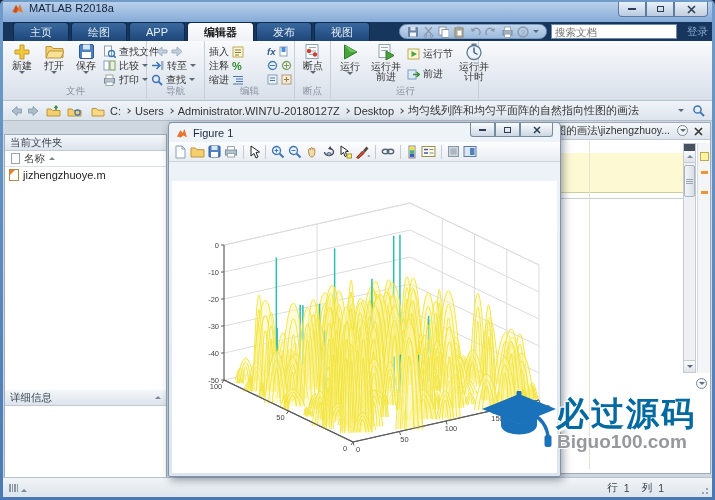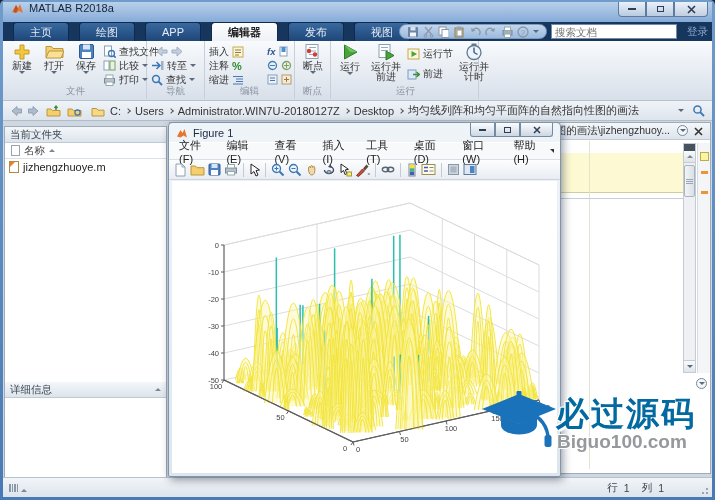--- a/index.html
+++ b/index.html
@@ -13,21 +13,21 @@
   .titlebar .title{font-size:11px;color:#15233a;margin-left:5px;}
   .winctl{position:absolute;right:4px;top:0;display:flex;}
   .wbtn{width:28px;height:15px;border:1px solid #5d7ba0;border-top:none;background:linear-gradient(#e9f1fa,#b9cbe0);display:flex;align-items:center;justify-content:center;}
   .wbtn.close{width:34px;border-radius:0 0 4px 0;background:linear-gradient(#e9f1fa,#c3cede);}
   .wbtn:first-child{border-radius:0 0 0 4px;}
   .dash{width:8px;height:2px;background:#2c3d55;}
   .sqr{width:7px;height:6px;border:1.5px solid #2c3d55;}
 
   
   .tabrow{left:0;top:20px;width:100%;height:19px;background:#16365e;}
-  .rtabs{position:absolute;left:10px;bottom:0;display:flex;gap:10px;align-items:center;}
+  .rtabs{position:absolute;left:10px;bottom:0;display:flex;gap:2px;align-items:center;}
   .rtab{height:19px;padding:0 16px;font-size:11px;color:#e8eef6;background:linear-gradient(#39699f,#1e4679);border:1px solid #0f2a4c;border-bottom:none;border-radius:4px 4px 0 0;display:flex;align-items:center;}
   .rtab.active{background:linear-gradient(#fdfdfe,#eef1f5);color:#222;font-weight:bold;}
   .qat{position:absolute;left:396px;top:2px;height:15px;width:148px;border-radius:8px;background:linear-gradient(#c3d6ec,#9cbbde);border:1px solid #7d9cc2;display:flex;align-items:center;gap:4px;padding:0 7px;}
   .docsearch{position:absolute;left:548px;top:2px;width:126px;height:15px;background:#fff;border:1px solid #6f8cab;display:flex;align-items:center;}
   .docsearch input{flex:1;border:none;outline:none;font-size:10.5px;height:12px;padding:10px 3px;color:#333;background:transparent;}
   .login{position:absolute;left:684px;top:3px;font-size:10.5px;color:#8fa9cf;}
 
   
   .ribbon{left:0;top:39px;width:100%;height:60px;background:linear-gradient(#f8fafc,#e2e8f0 70%,#d7dfe8);border-bottom:1px solid #b7c2cf;}
   .rgroup{position:absolute;top:0;height:58px;border-right:1px solid #c6cfda;}
@@ -40,21 +40,21 @@
 
   
   .crumbbar{left:0;top:99px;width:100%;height:20px;background:linear-gradient(#f0f4f9,#dde4ec);border-bottom:1px solid #b2bdc9;display:flex;align-items:center;padding:0 4px;font-size:11px;color:#333;}
   .crumb-sep{width:4px;height:4px;border-top:1.4px solid #555;border-right:1.4px solid #555;transform:rotate(45deg);margin:0 5px;flex:0 0 auto;}
   .crumb{white-space:nowrap;}
   .crumb.last{overflow:hidden;text-overflow:ellipsis;max-width:260px;}
 
   
   .mainarea{left:0;top:119px;width:100%;height:356px;background:#cfd7e0;}
   .panel-hdr{height:16px;background:linear-gradient(#f4f7fa,#dde4ec);border-bottom:1px solid #c0c9d4;display:flex;align-items:center;padding:0 5px;font-size:10.5px;color:#3c4654;}
-  .folderpanel{left:1px;top:5px;width:163px;height:352px;background:#fff;border:1px solid #9fabb8;}
+  .folderpanel{left:1px;top:13px;width:163px;height:352px;background:#fff;border:1px solid #9fabb8;}
   .colhdr{height:16px;border-bottom:1px solid #dbe1e8;display:flex;align-items:center;gap:4px;padding:0 6px;font-size:10.5px;color:#444;}
   .filerow{height:15px;display:flex;align-items:center;gap:4px;padding:0 4px;font-size:11px;color:#222;}
   .det-hdr{position:absolute;left:0;right:0;top:255px;}
   .det-empty{position:absolute;left:0;right:0;top:295px;text-align:center;font-size:10.5px;color:#5a6470;}
 
   .editorpanel{left:166px;top:1px;right:1px;height:352px;background:#fff;border:1px solid #9fabb8;}
   .ed-title{height:17px;background:linear-gradient(#f4f7fa,#dde4ec);border-bottom:1px solid #c0c9d4;font-size:10.5px;color:#333;display:flex;align-items:center;justify-content:flex-end;padding-right:40px;white-space:nowrap;overflow:hidden;}
   .ed-band{position:absolute;left:1px;right:27px;top:30px;height:40px;background:#fdf9d2;border-bottom:1px solid #cfcf9e;}
   .ed-vline{position:absolute;left:419px;top:18px;bottom:4px;width:1px;background:#e3e3d2;}
   .ed-hline{position:absolute;left:1px;right:27px;top:75px;height:1px;background:#c9cdd2;}
@@ -516,31 +516,20 @@
             </div>
         <div class="fbtn">
               <span class="sqr"></span>
             </div>
         <div class="fbtn close">
               <svg width="8" height="8">
                 <path d="M1 1 L7 7 M7 1 L1 7" stroke="#2c3d55" stroke-width="1.5"></path>
               </svg>
             </div>
       </div>
-    </div>
-    <div class="fig-menu">
-      <span class="mi">文件(F)</span>
-      <span class="mi">编辑(E)</span>
-      <span class="mi">查看(V)</span>
-      <span class="mi">插入(I)</span>
-      <span class="mi">工具(T)</span>
-      <span class="mi">桌面(D)</span>
-      <span class="mi">窗口(W)</span>
-      <span class="mi">帮助(H)</span>
-      <span class="menu-ovf"></span>
     </div>
     <div class="fig-tools">
       <svg class="mini" width="13" height="14">
             <path d="M2 1 h6 l3 3 v9 H2 Z" fill="#fff" stroke="#8aa0b5"></path>
             <path d="M8 1 v3 h3" fill="none" stroke="#8aa0b5"></path>
           </svg>
       <svg class="mini" width="15" height="13">
             <path d="M1 12 V3 h4.5 l1.5 1.7 H14 V12 Z" fill="#f5cf6e" stroke="#bb963e"></path>
           </svg>
       <svg class="mini" width="13" height="13">

